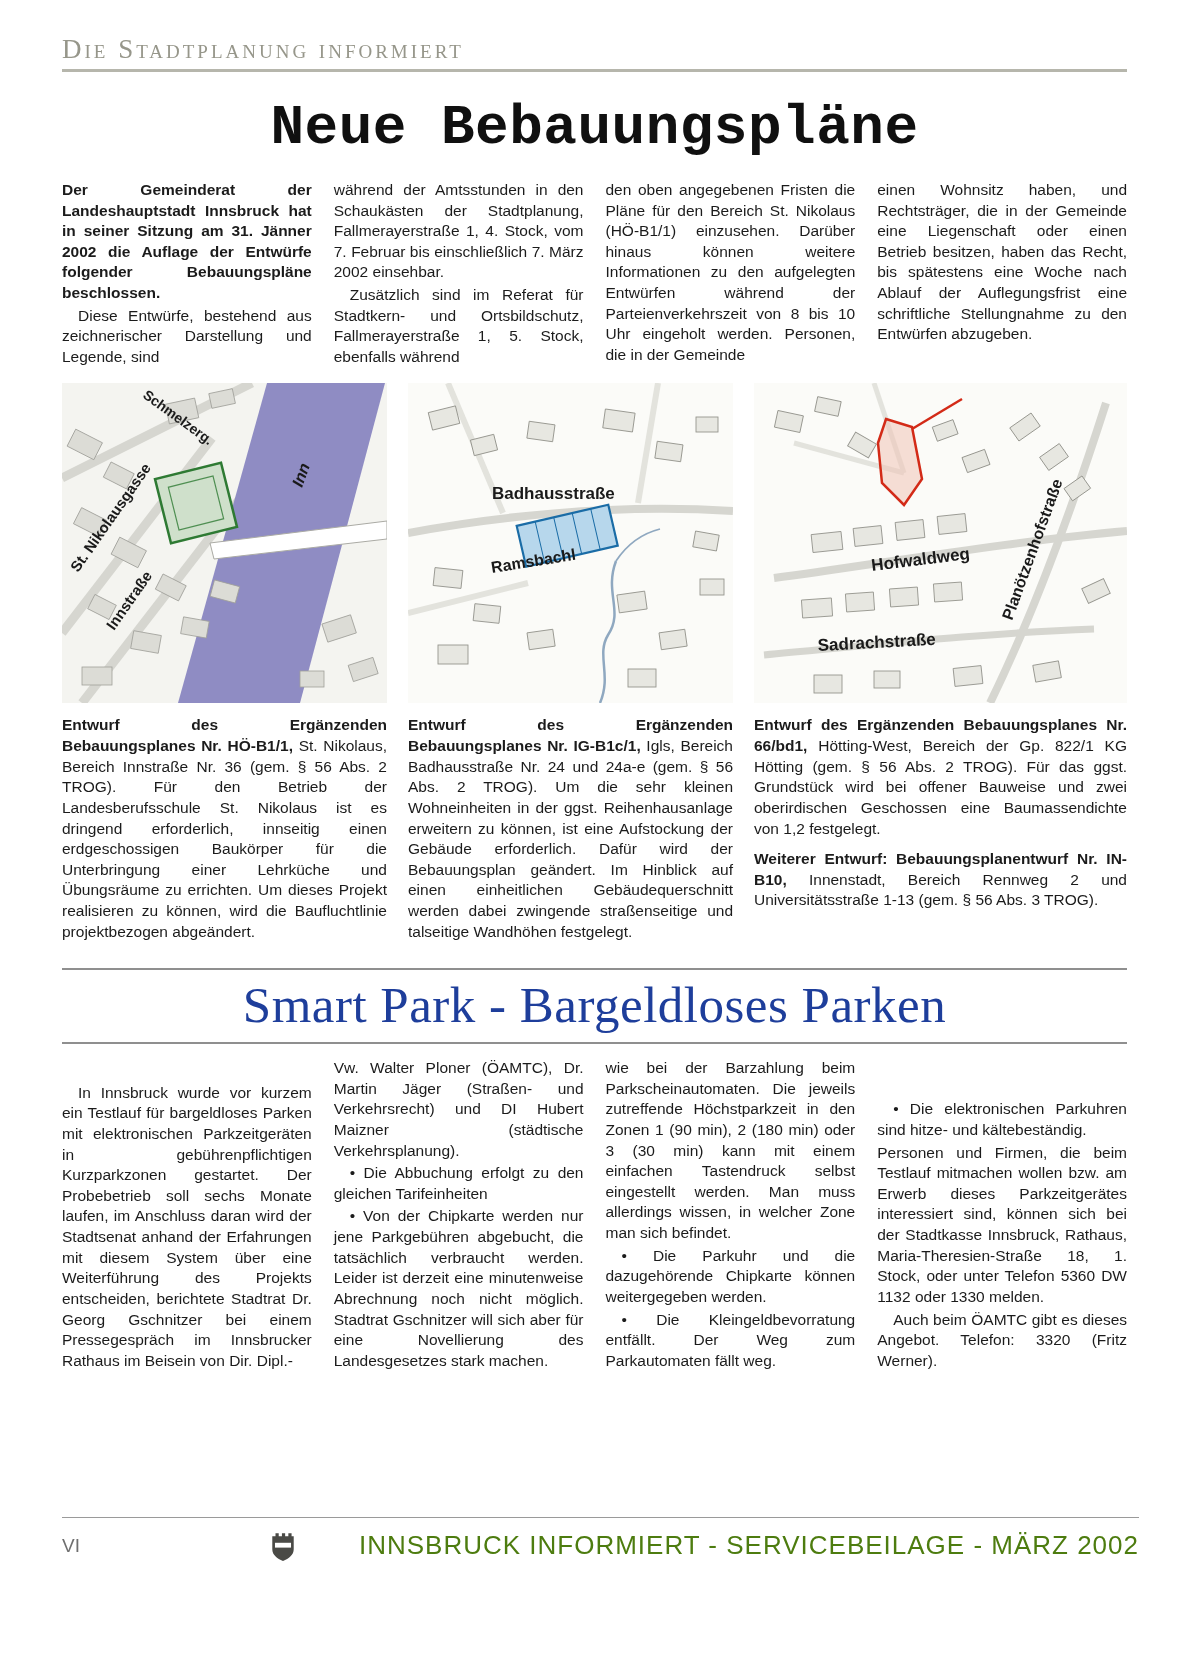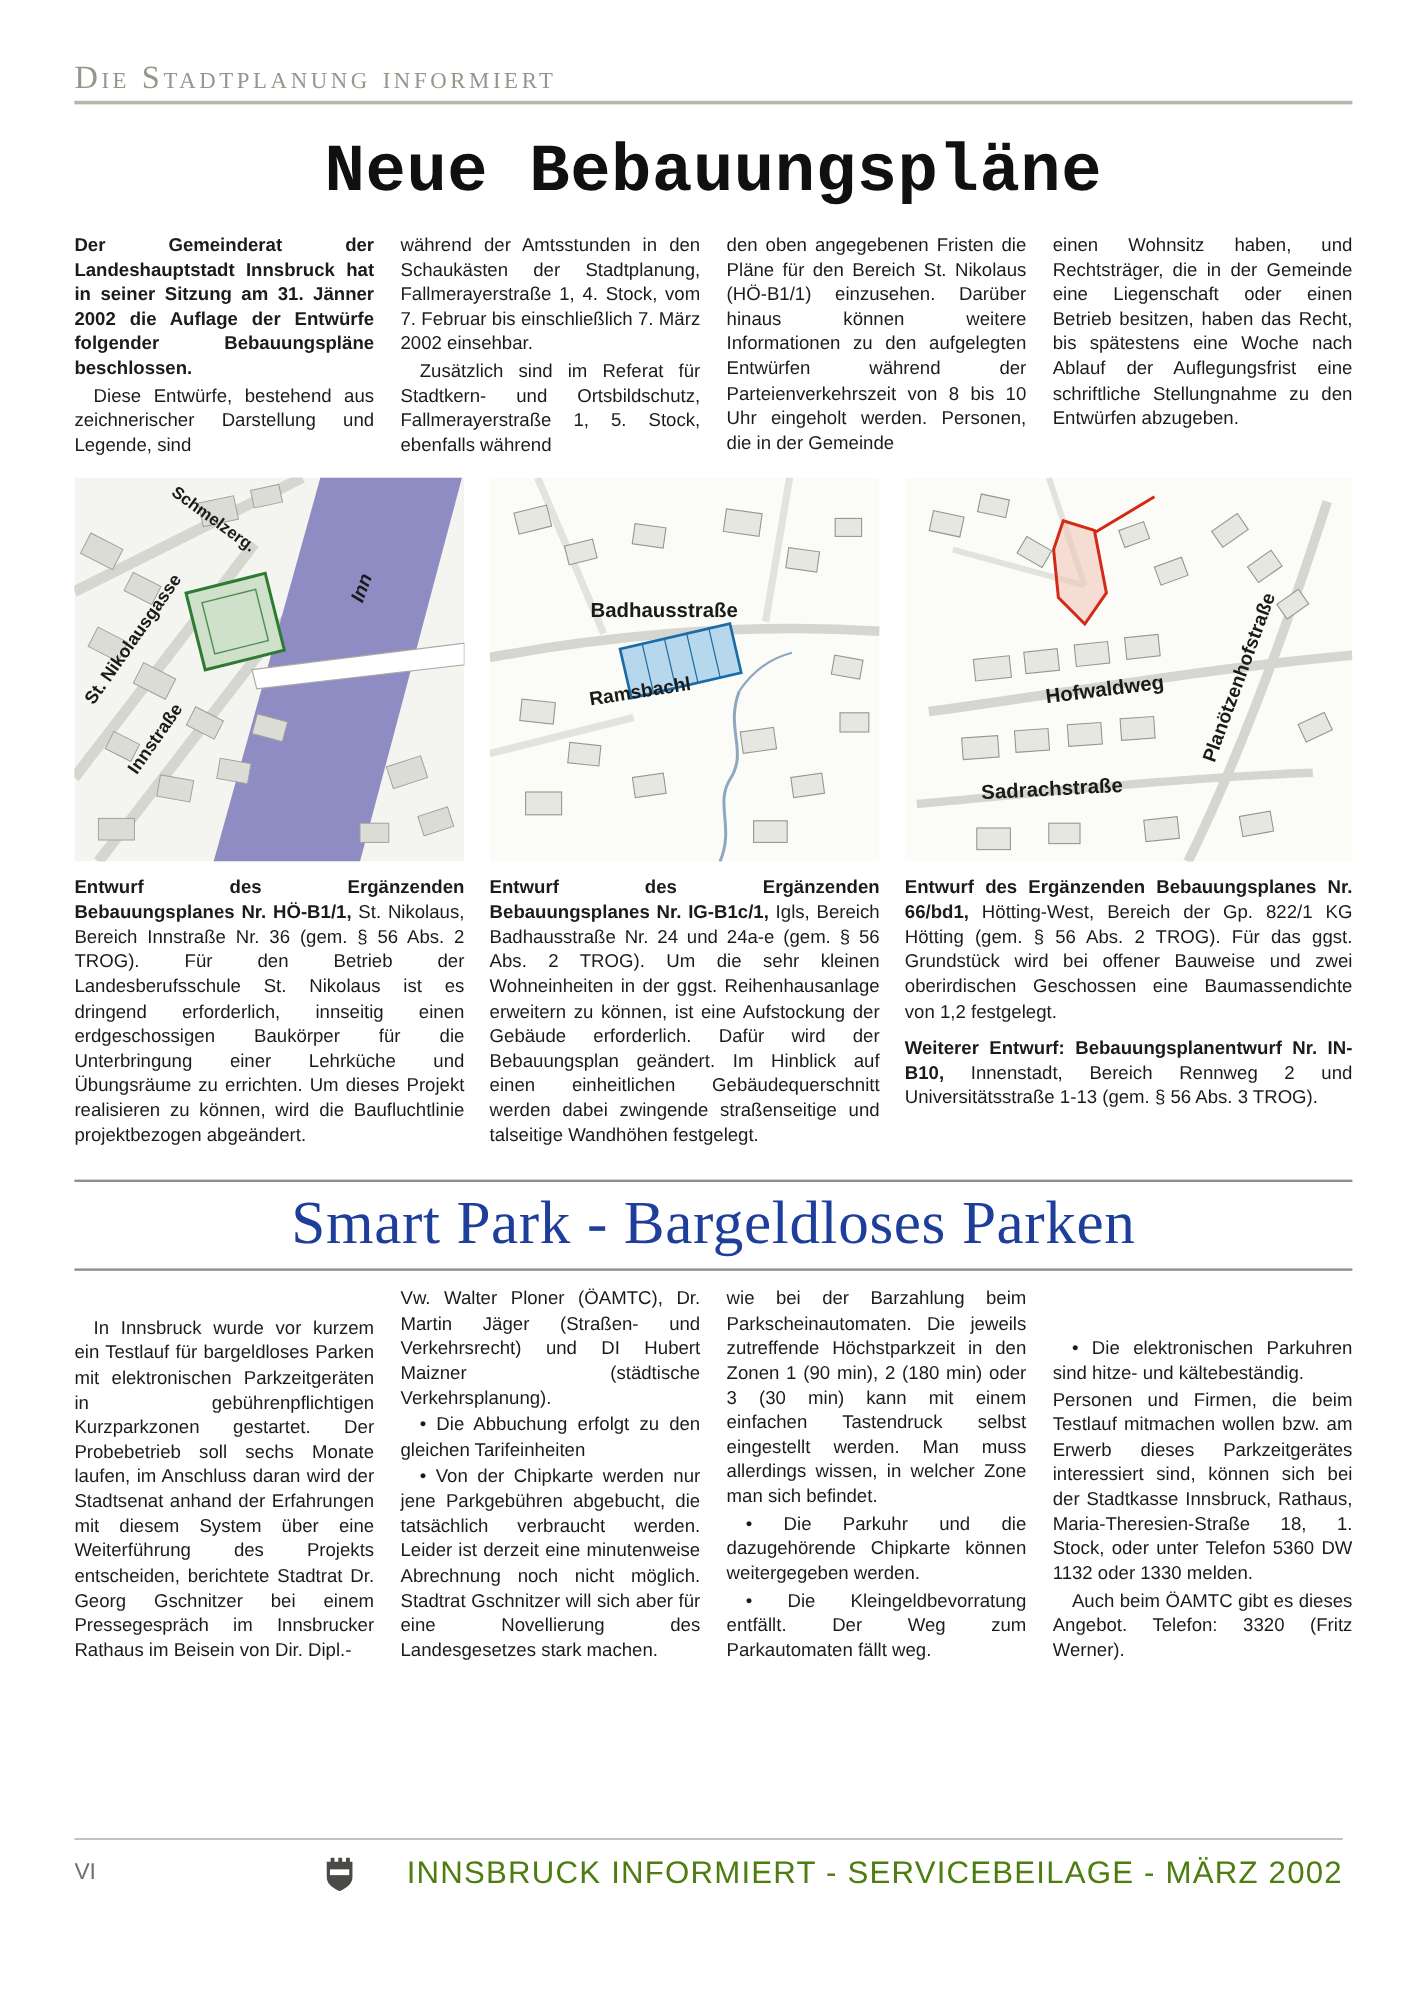--- a/index.html
+++ b/index.html
@@ -1,18 +1,18 @@
 <!DOCTYPE html>
 <html><head>
 <meta charset="utf-8">
 <style>
   * { box-sizing: border-box; }
   html, body { margin: 0; padding: 0; background: #ffffff; }
   .page {
-    width: 1189px; height: 1591px; margin: 15px auto; background: #ffffff;
+    width: 1189px; height: 1591px; margin: 0 auto; background: #ffffff;
     position: relative; overflow: hidden;
     font-family: "Liberation Sans", sans-serif; color: #1b1b1b;
     padding: 34px 62px 0 62px;
   }
   .kicker-row { border-bottom: 3px solid #b6b6ac; padding-bottom: 4px; }
   .kicker {
     font-family: "Liberation Serif", serif; font-variant: small-caps;
     letter-spacing: 3px; font-size: 27px; color: #96968a;
   }
   h1.main-title {
@@ -35,21 +35,21 @@
   .caption p { margin: 0 0 10px; }
   .cap-lead { font-weight: bold; }
   .smartpark { margin-top: 16px; }
   .rule { border-top: 2px solid #8f8f8f; height: 0; }
   h2.sp-title {
     font-family: "Liberation Serif", serif; font-weight: normal; font-size: 51px;
     color: #1e3e9b; text-align: center; margin: 6px 0 8px; letter-spacing: 0.5px;
   }
   .sp-cols { margin-top: 14px; align-items: flex-end; }
   .footer {
-    position: absolute; left: 62px; right: 70px; bottom: 30px;
+    position: absolute; left: 62px; right: 50px; bottom: 30px;
     border-top: 1.5px solid #9a9a9a; padding-top: 12px;
     display: flex; align-items: center;
   }
   .page-num { color: #6f6f6f; font-size: 19px; }
   .crest { margin-left: 190px; line-height: 0; }
   .footer-text { margin-left: auto; color: #4d7c0f; font-size: 26px; letter-spacing: 1px; }
   .map-label { font-family: "Liberation Sans", sans-serif; font-weight: bold; fill: #1a1a1a; }
   .bldg { fill: #dcdcd6; stroke: #a0a09a; stroke-width: 0.8; }
   .bldg-o { fill: #e7e7e1; stroke: #96968f; stroke-width: 0.9; }
   .road { stroke: #d6d6d0; fill: none; }

